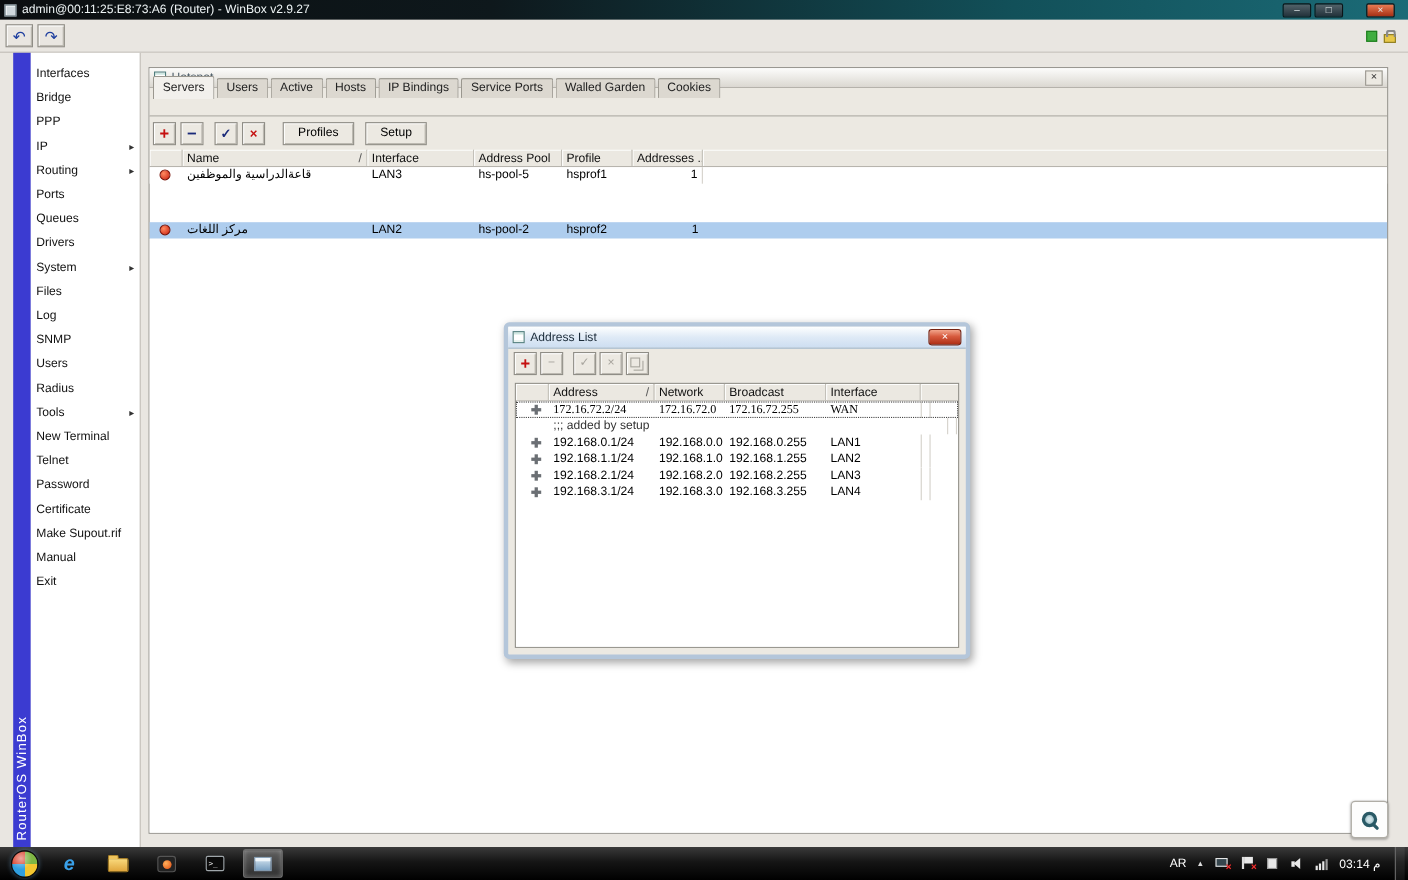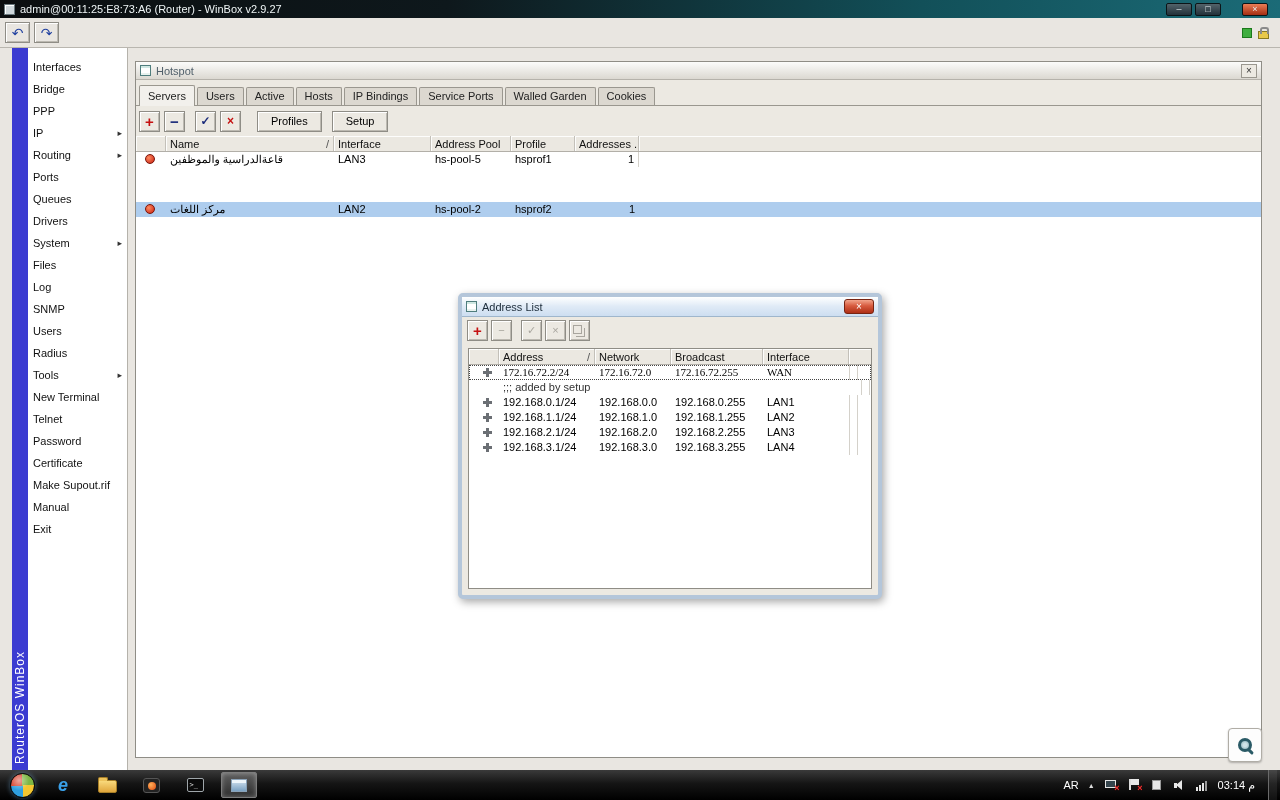--- a/index.html
+++ b/index.html
@@ -63,21 +63,21 @@
   .hwin{position:absolute;left:7px;top:13px;width:1127px;height:697px;background:#fff;
     border:1px solid #8f8d86;display:flex;flex-direction:column;z-index:2;justify-content:flex-end;}
   .wtitle{height:18px;flex:0 0 auto;background:linear-gradient(#fcfcfb,#dbd8d1);
     border-bottom:1px solid #b5b2ab;display:flex;align-items:center;padding:0 4px;color:#51606b;}
   .wtitle .wt-ico{width:11px;height:11px;background:#fff;border:1px solid #4f7d7d;flex:0 0 auto;
     box-shadow:inset 0 2px 0 #cfe7e2,inset 0 -2px 0 #e8f2ef;}
   .wtitle .wt-text{margin-left:5px;flex:1;}
   .flat-close{width:16px;height:14px;display:flex;align-items:center;justify-content:center;
     background:#ece9e2;border:1px solid #9a978f;font-size:10px;color:#333;cursor:default;}
   .tabs{height:26px;flex:0 0 auto;background:#ece9e2;display:flex;align-items:flex-end;
-    padding:4px 3px 0 3px;gap:2px;border-bottom:1px solid #9a978f;}
+    padding:4px 3px 16px 3px;gap:2px;border-bottom:1px solid #9a978f;}
   .tab{height:18px;line-height:17px;padding:0 8px;background:#dcd8d0;border:1px solid #9a978f;
     border-bottom:none;border-radius:2px 2px 0 0;color:#222;cursor:default;white-space:nowrap;}
   .tab.active{background:#f2f0ec;height:21px;line-height:20px;position:relative;z-index:2;margin-bottom:-1px;}
   .htoolbar{height:30px;flex:0 0 auto;background:#ece9e2;display:flex;align-items:center;
     padding:0 3px;gap:4px;}
   .ml12{margin-left:12px;}
   .ml6{margin-left:6px;}
 
   .grid-h{display:flex;height:16px;flex:0 0 auto;background:#ebe8e1;border-bottom:1px solid #b2afa8;}
   .gc{display:flex;align-items:center;padding:0 4px;border-right:1px solid #c3c0b9;
@@ -102,21 +102,21 @@
     border-bottom:1px solid #9fb6cc;display:flex;align-items:center;padding:0 4px;color:#1c2c3a;}
   .atitle .wt-ico{width:11px;height:11px;background:#fff;border:1px solid #4f7d7d;flex:0 0 auto;
     box-shadow:inset 0 2px 0 #cfe7e2,inset 0 -2px 0 #e8f2ef;}
   .atitle .wt-text{margin-left:5px;flex:1;}
   .aclose{width:30px;height:15px;display:flex;align-items:center;justify-content:center;
     background:linear-gradient(#f2a58c,#d75b3f 45%,#ae2f15);border:1px solid #772311;border-radius:3px;
     color:#fff;font-size:10px;cursor:default;}
   .atoolbar{height:27px;display:flex;align-items:center;gap:3px;padding:0 5px;}
   .alist{position:absolute;left:6px;top:51px;right:6px;bottom:6px;background:#fff;
     border:1px solid #8f8d86;display:flex;flex-direction:column;overflow:hidden;}
-  .aw-ico{width:30px;} .aw-addr{width:96px;} .aw-net{width:76px;} .aw-bc{width:92px;}
+  .aw-ico{width:30px;} .aw-addr{width:96px;} .aw-net{width:64px;} .aw-bc{width:92px;}
   .aw-if{width:86px;} .aw-tail{width:9px;border-left:1px solid #d4d1ca;border-right:1px solid #d4d1ca;padding:0;}
   .aw-rest{flex:1;border-right:none;}
   .grid-ar{display:flex;height:15px;flex:0 0 auto;align-items:center;background:#fff;cursor:default;}
   .grid-ar.focused{outline:1px dotted #444;outline-offset:-1px;font-family:Liberation Serif, serif;}
   .ipico{position:relative;width:9px;height:9px;display:inline-block;margin-left:10px;margin-top:3px;}
   .ipico::before{content:"";position:absolute;left:0;top:3px;width:9px;height:3px;background:#6b6f74;}
   .ipico::after{content:"";position:absolute;left:3px;top:0;width:3px;height:9px;background:#6b6f74;}
   .comment-text{color:#333;}
   .abody-rest{flex:1;background:#fff;}
 

